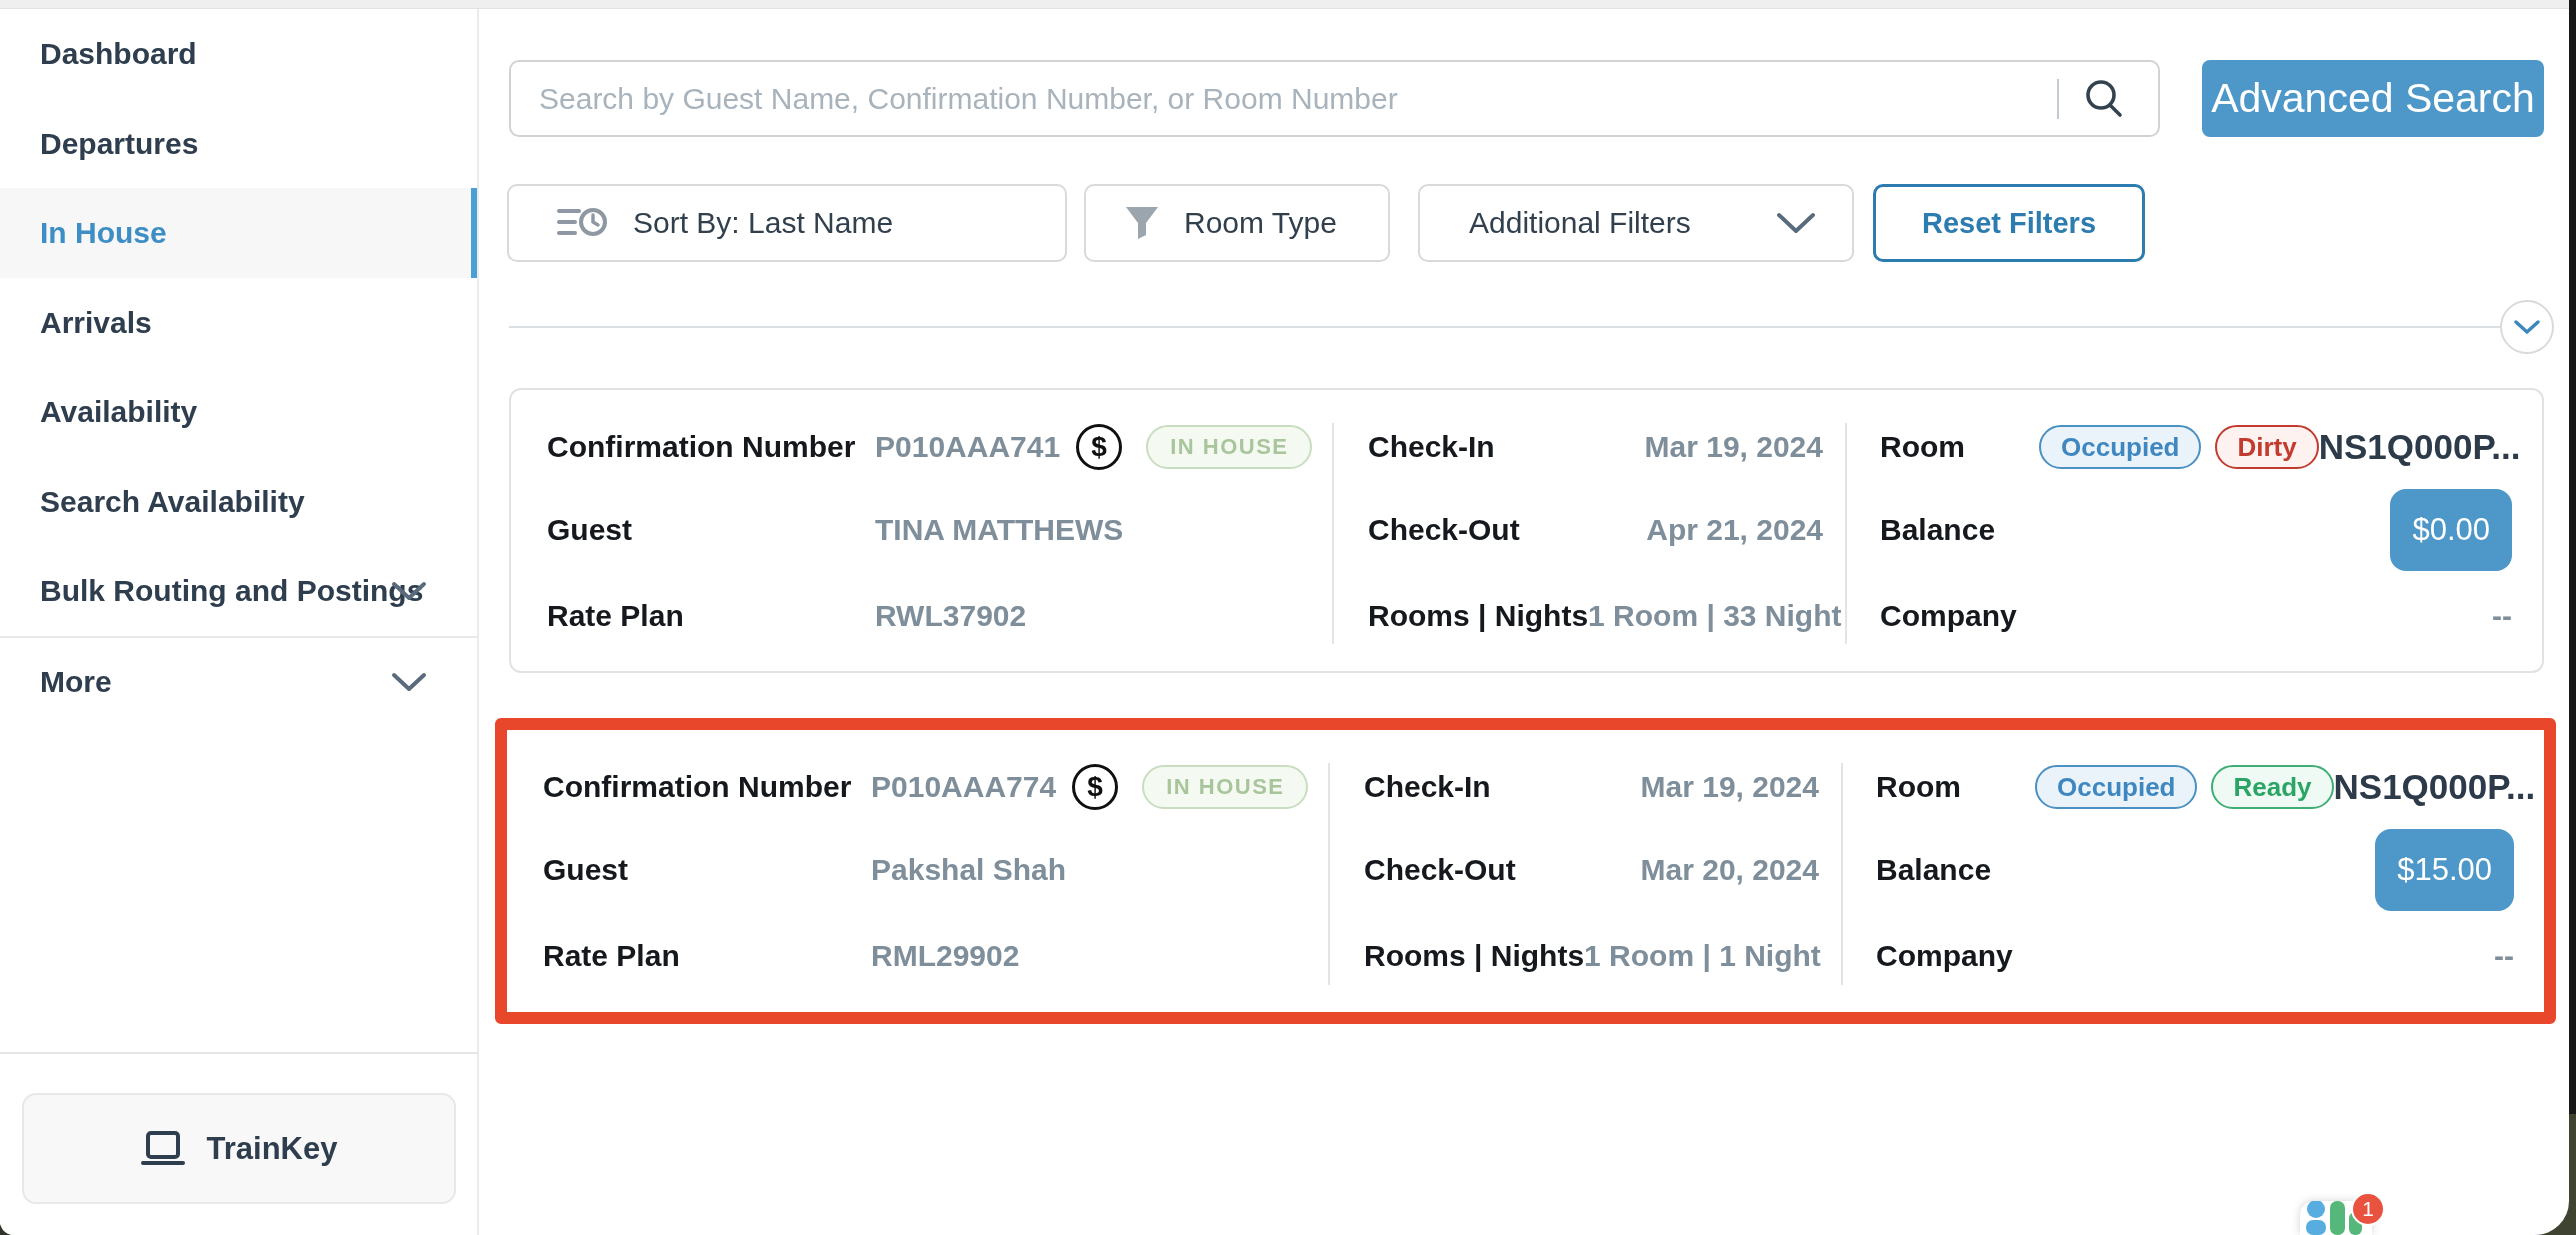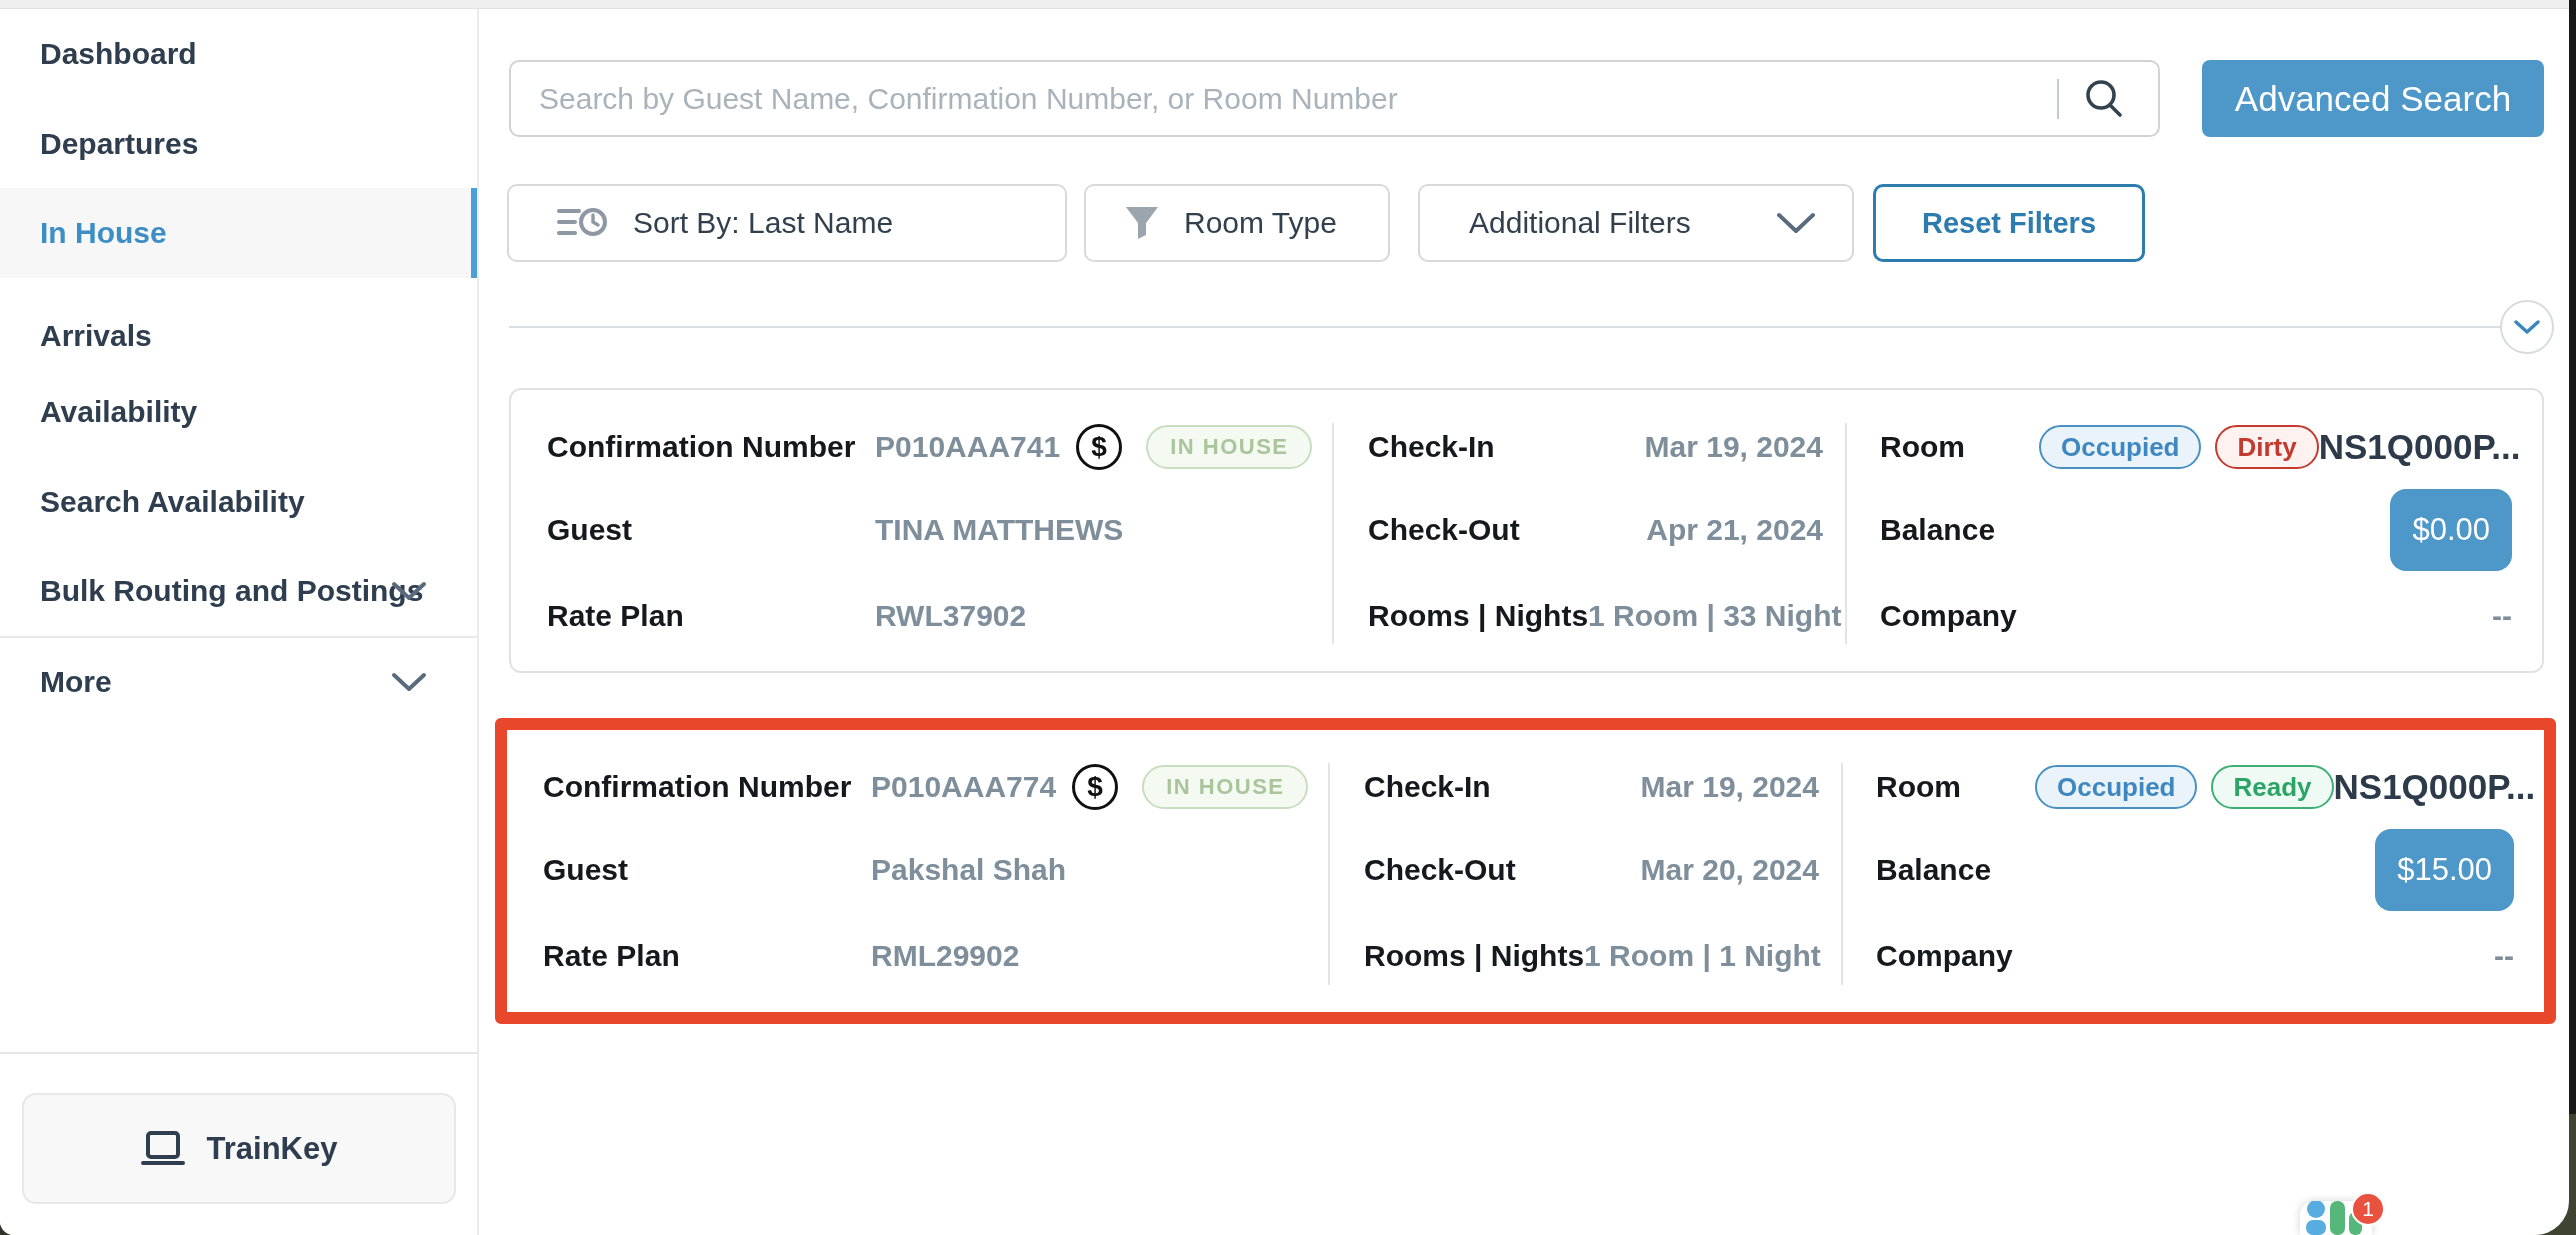--- a/index.html
+++ b/index.html
@@ -29,21 +29,21 @@
 
   
   .search-wrap{position:absolute;left:509px;top:60px;width:1651px;height:77px;}
   .search-wrap input{width:100%;height:100%;box-sizing:border-box;border:2px solid #d2d2d2;border-radius:10px;
                      padding:0 149px 0 28px;font-size:30px;color:#33414e;font-family:"Liberation Sans",sans-serif;outline:none;}
   .search-wrap input::placeholder{color:#a8b3bc;}
   .search-div{position:absolute;right:101px;top:19px;width:2px;height:40px;background:#c2cbd1;}
   .search-glass{position:absolute;right:34px;top:17px;}
 
   .adv-btn{position:absolute;left:2202px;top:60px;width:342px;height:77px;background:#4d97c9;border:none;
-           border-radius:8px;color:#fff;font-size:35px;font-weight:400;cursor:pointer;font-family:"Liberation Sans",sans-serif;}
+           border-radius:8px;color:#fff;font-size:41px;font-weight:400;cursor:pointer;font-family:"Liberation Sans",sans-serif;}
 
   
   .filter-btn{position:absolute;top:184px;height:78px;box-sizing:border-box;border:2px solid #d9d9d9;border-radius:10px;
               background:#fff;display:flex;align-items:center;font-size:30px;color:#32404e;cursor:pointer;
               font-family:"Liberation Sans",sans-serif;}
   .sort-btn{left:507px;width:560px;padding-left:48px;gap:24px;}
   .roomtype-btn{left:1084px;width:306px;padding-left:38px;gap:24px;}
   .addl-btn{left:1418px;width:436px;padding-left:49px;}
   .addl-btn .chev{margin-left:auto;margin-right:36px;}
   .reset-btn{left:1873px;width:272px;border:3px solid #2c7cb0;color:#2c7cb0;font-weight:700;justify-content:center;font-size:29px;}
@@ -116,21 +116,21 @@
     <nav class="sidebar">
       <div class="nav-item" style="top:0">
           <span>Dashboard</span>
         </div>
       <div class="nav-item" style="top:90px">
           <span>Departures</span>
         </div>
       <div class="nav-item active" style="top:179px">
           <span>In House</span>
         </div>
-      <div class="nav-item" style="top:282px">
+      <div class="nav-item" style="top:269px">
           <span>Arrivals</span>
         </div>
       <div class="nav-item" style="top:358px">
           <span>Availability</span>
         </div>
       <div class="nav-item" style="top:448px">
           <span>Search Availability</span>
         </div>
       <div class="nav-item" style="top:537px">
         <span>Bulk Routing and Postings</span>

